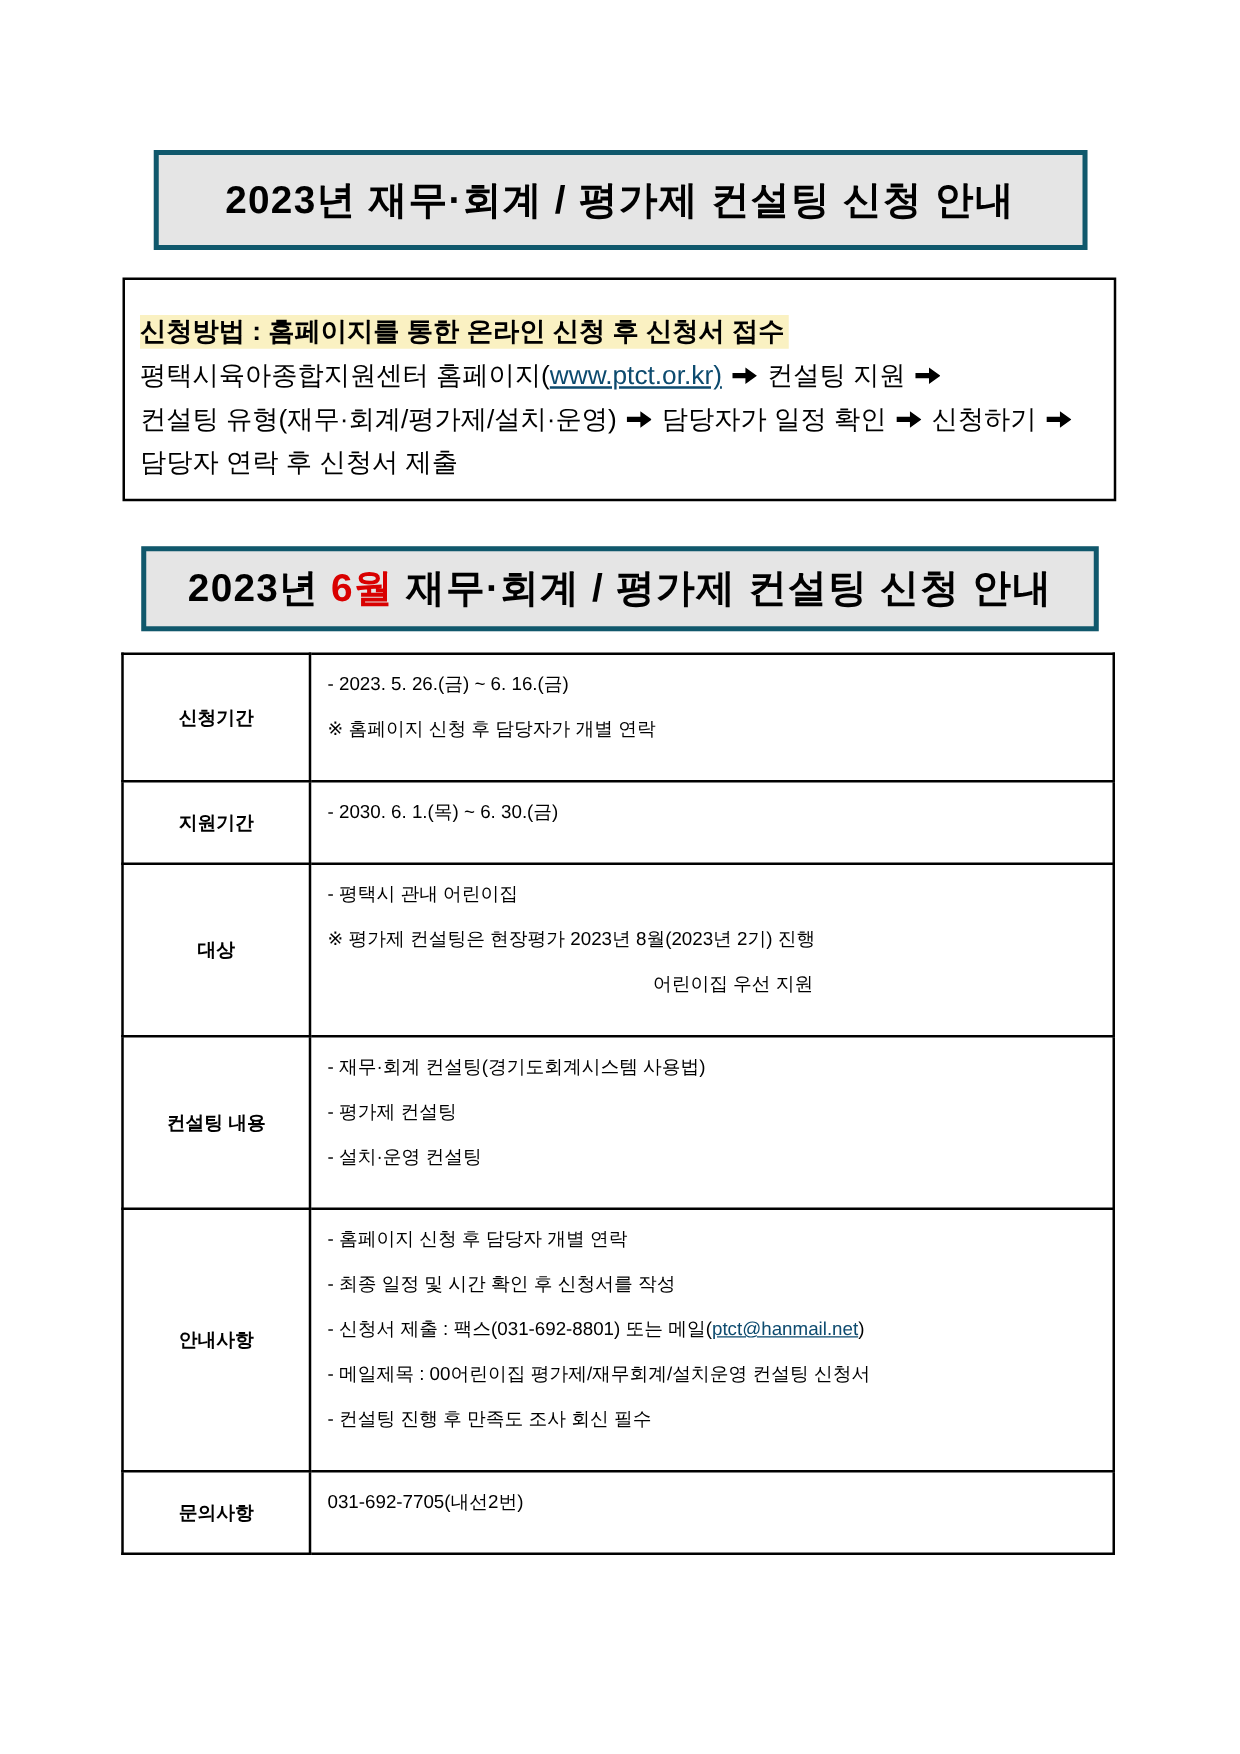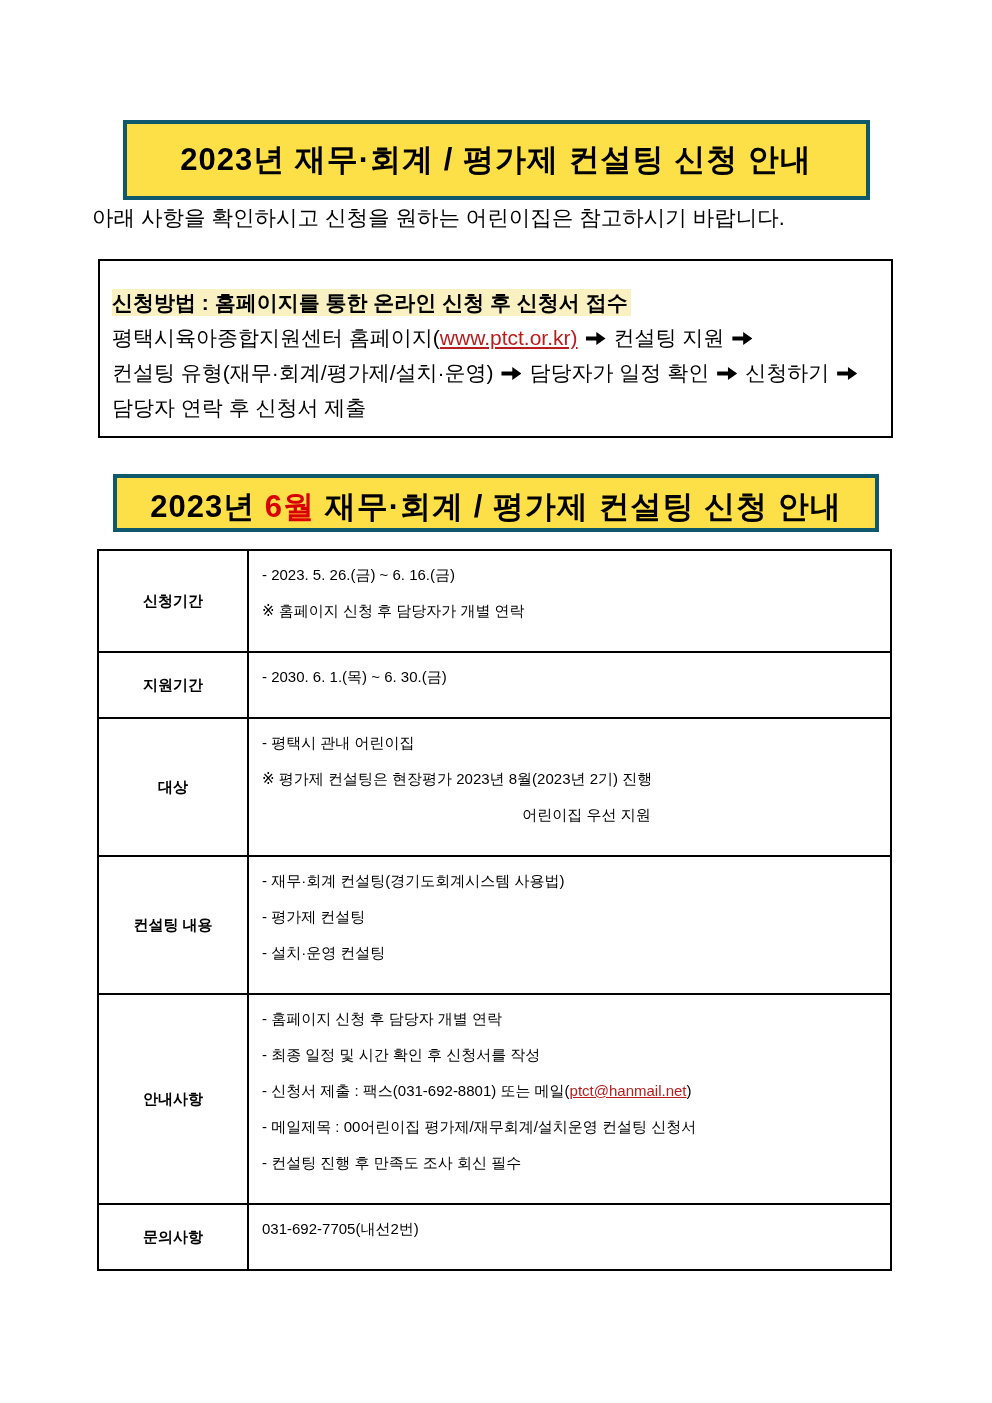--- a/index.html
+++ b/index.html
@@ -17,24 +17,24 @@
   
   .title-banner {
     margin: 0 auto;
     border: 4px solid #10586c;
     display: flex;
     align-items: center;
     justify-content: center;
     font-weight: bold;
     font-size: 31px;
     letter-spacing: 1px;
-    background: #fde047;
+    background: #e5e5e5;
   }
   .title-banner-1 { width: 747px; height: 80px; margin-top: 120px; }
-  .title-banner-2 { width: 766px; height: 58px; margin-top: 36px; align-items: flex-end; }
+  .title-banner-2 { width: 766px; height: 68px; margin-top: 36px; }
   .red-text { color: #d90000; }
 
   
   .intro {
     margin: 42px 92px 0 92px;
     font-size: 21.5px;
     line-height: 37px;
     text-align: justify;
     word-break: keep-all;
   }
@@ -54,21 +54,21 @@
     font-size: 21px;
     line-height: 35px;
     word-break: keep-all;
   }
   .highlight {
     background: #faf1c2;
     font-weight: bold;
     padding: 2px 3px 2px 0;
   }
   .doc-link {
-    color: #b91c1c;
+    color: #0c4a6e;
     text-decoration: underline;
     cursor: pointer;
   }
   .arrow-icon {
     display: inline-block;
     width: 20px;
     height: 15px;
     background: #000000;
     clip-path: polygon(0 36%, 54% 36%, 54% 6%, 100% 50%, 54% 94%, 54% 64%, 0 64%);
     margin: 0 8px;
@@ -103,21 +103,20 @@
 </style>
 </head>
 <body>
 
 <div class="page">
 
   <div class="title-banner title-banner-1">
     <span>2023년 재무·회계 / 평가제 컨설팅 신청 안내</span>
   </div>
 
-  <div class="intro-line2">아래 사항을 확인하시고 신청을 원하는 어린이집은 참고하시기 바랍니다.</div>
 
   <div class="apply-box">
     <div class="cell-line">
       <span class="highlight">신청방법 : 홈페이지를 통한 온라인 신청 후 신청서 접수</span>
     </div>
     <div class="cell-line">
       <span>평택시육아종합지원센터 홈페이지(</span><a class="doc-link">www.ptct.or.kr)</a><span class="arrow-icon"></span><span>컨설팅 지원</span><span class="arrow-icon"></span>
     </div>
     <div class="cell-line">
       <span>컨설팅 유형(재무·회계/평가제/설치·운영)</span><span class="arrow-icon"></span><span>담당자가 일정 확인</span><span class="arrow-icon"></span><span>신청하기</span><span class="arrow-icon"></span>

